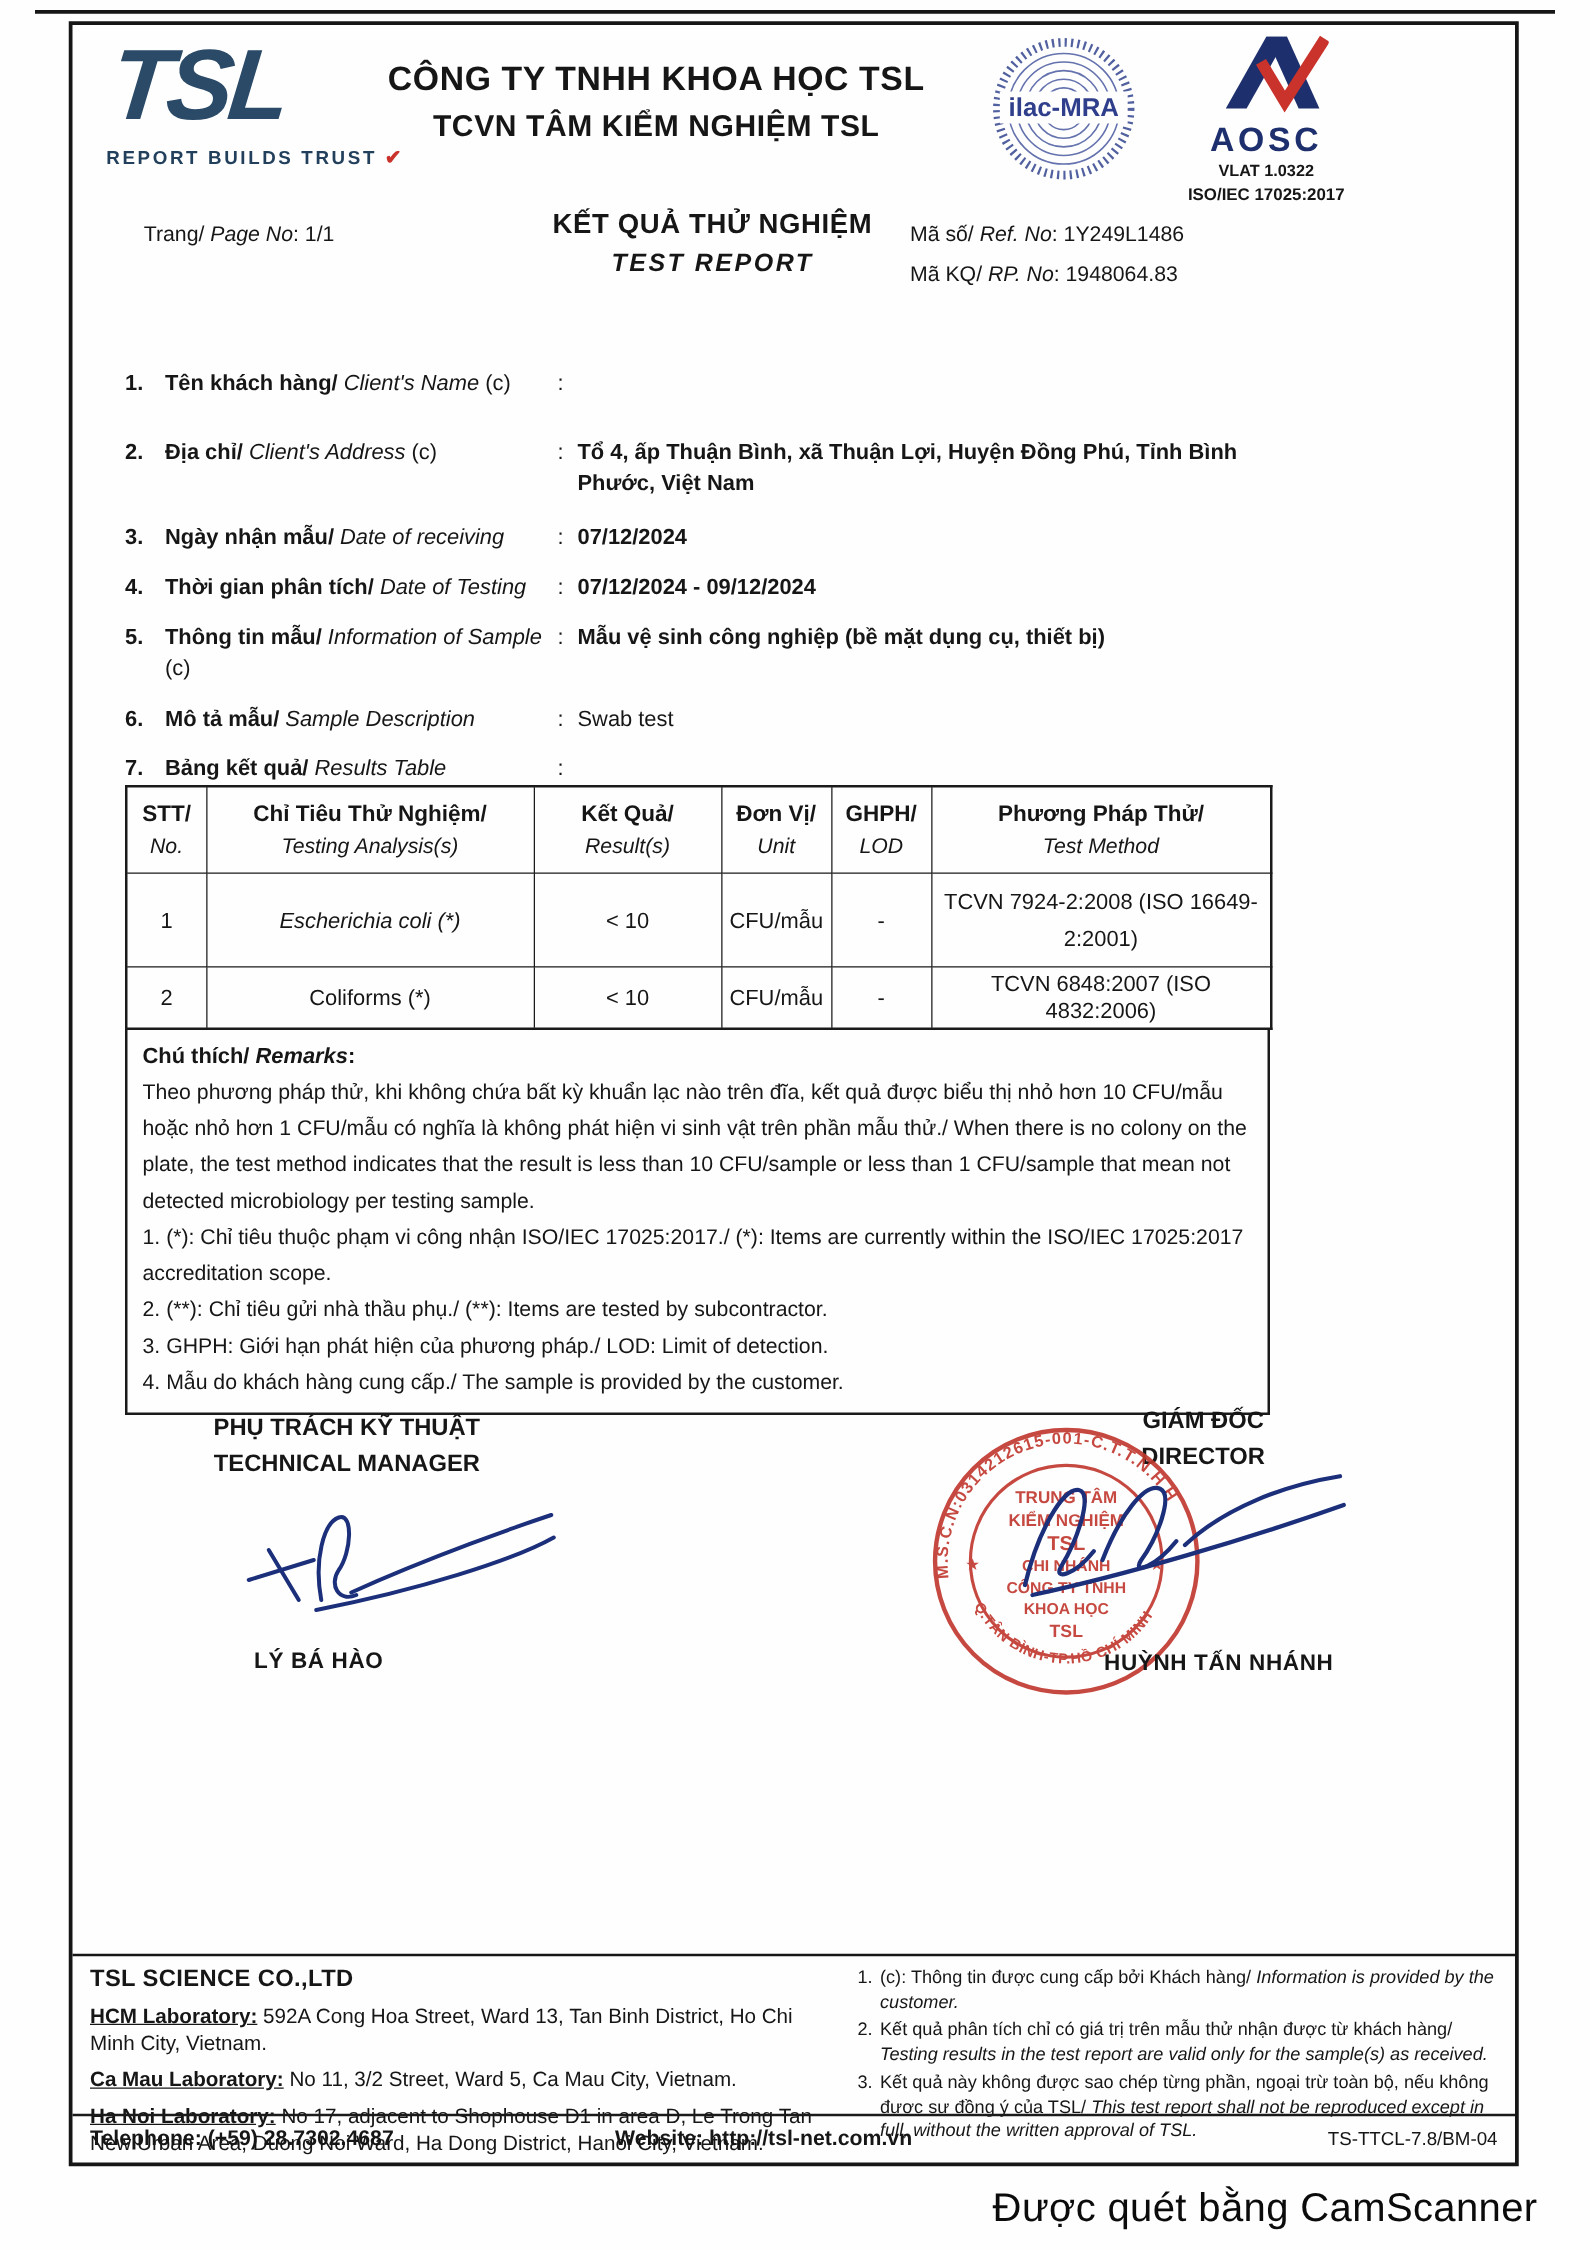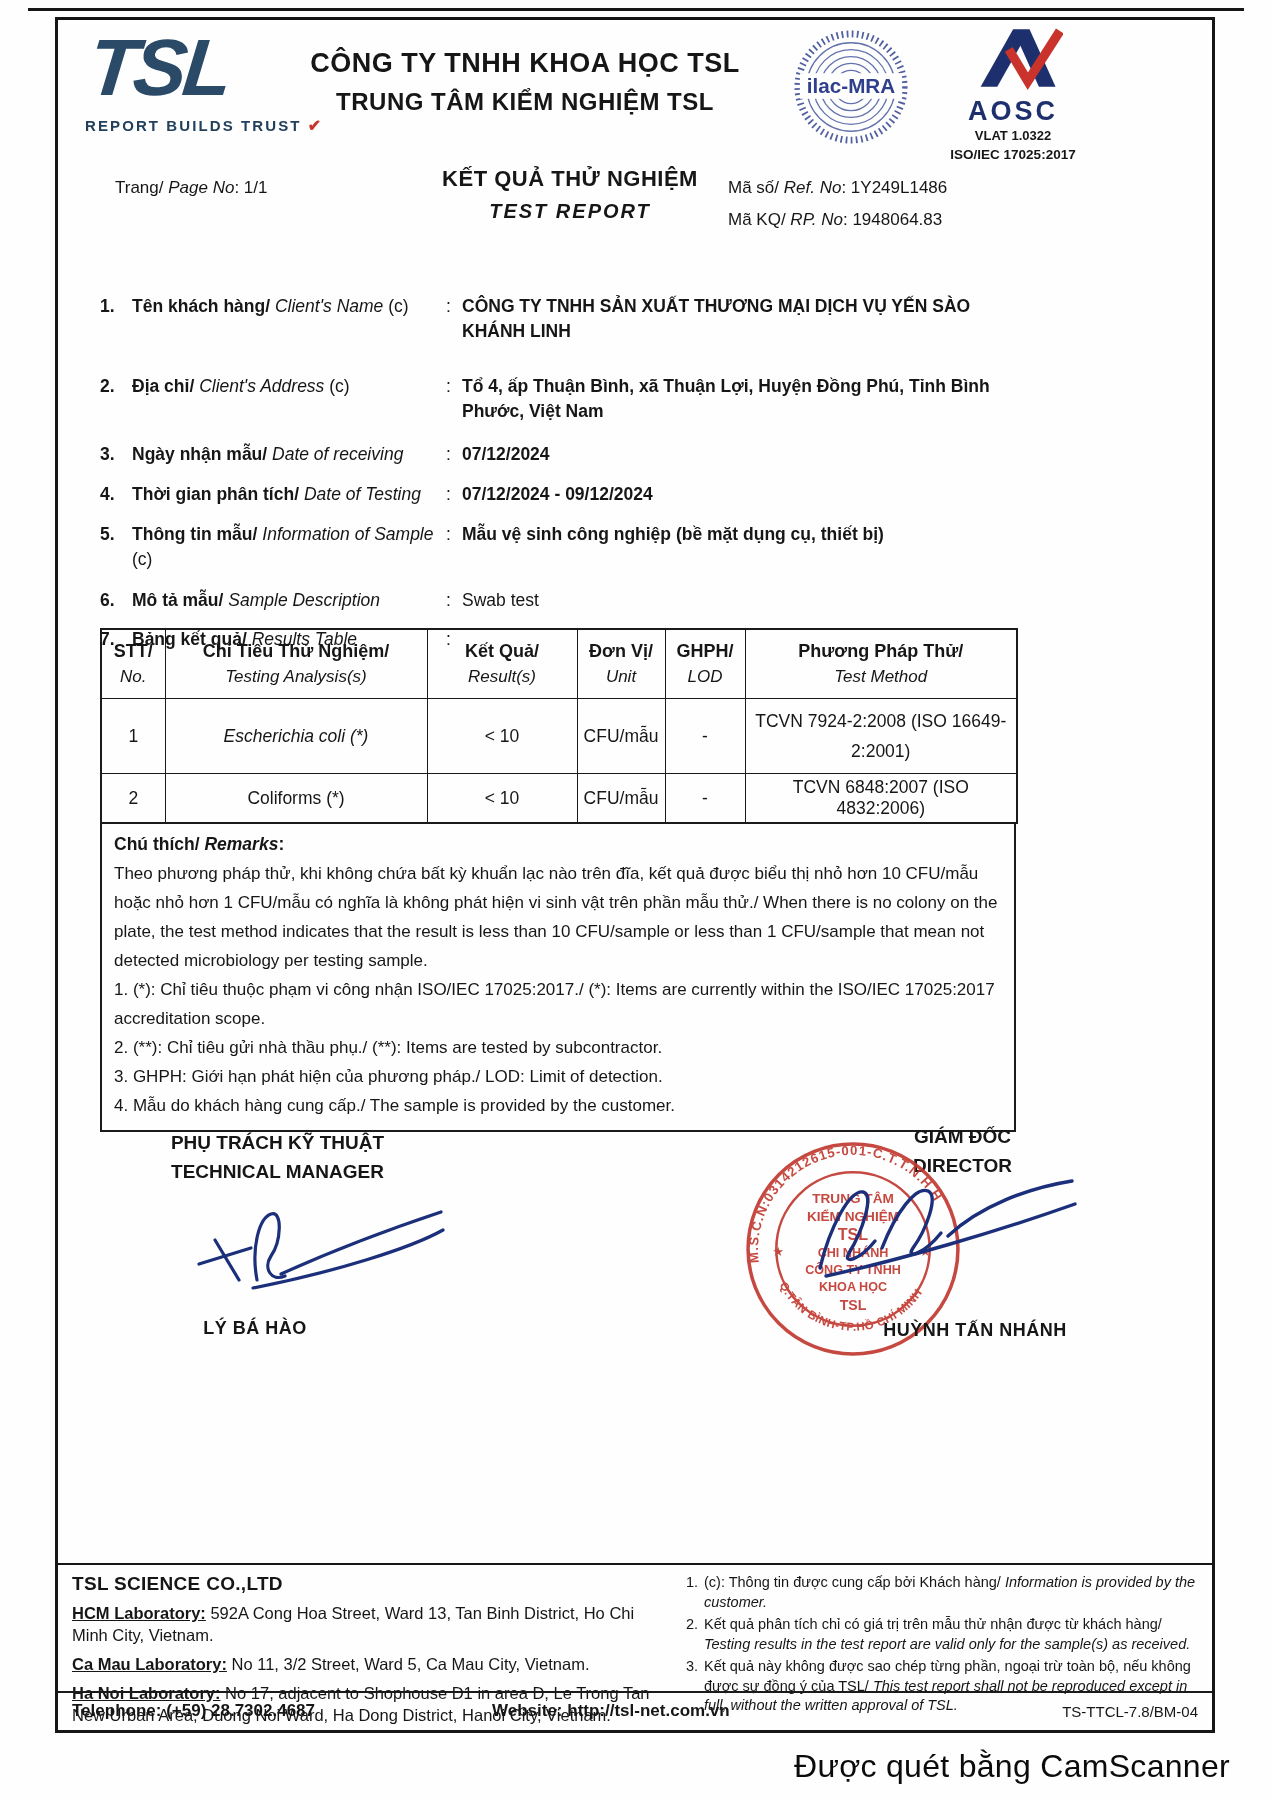--- a/index.html
+++ b/index.html
@@ -115,21 +115,21 @@
 <div class="abs logo-block">
   <div class="tsl-logo-text">TSL</div>
   <div class="tsl-tagline">
     <span>REPORT BUILDS TRUST</span>
     <span class="tagline-check">✔</span>
   </div>
 </div>
 
 <div class="abs company-block">
   <div class="company-line1">CÔNG TY TNHH KHOA HỌC TSL</div>
-  <div class="company-line2">TRUNG TÂM KIỂM NGHIỆM TSL</div>
+  <div class="company-line2">TCVN TÂM KIỂM NGHIỆM TSL</div>
 </div>
 
 <div class="abs ilac-seal">
   <svg width="118" height="118" viewBox="0 0 120 120">
     <circle cx="60" cy="60" r="54" fill="none" stroke="#51609f" stroke-width="7" stroke-dasharray="1.8 3.4"></circle>
     <circle cx="60" cy="60" r="45" fill="none" stroke="#6472ad" stroke-width="1.3"></circle>
     <circle cx="60" cy="60" r="38" fill="none" stroke="#6472ad" stroke-width="1.3"></circle>
     <circle cx="60" cy="60" r="31" fill="none" stroke="#6472ad" stroke-width="1.3"></circle>
     <circle cx="60" cy="60" r="24" fill="none" stroke="#6472ad" stroke-width="1.3"></circle>
     <circle cx="60" cy="60" r="17" fill="none" stroke="#6472ad" stroke-width="1.3"></circle>
@@ -162,21 +162,20 @@
 <div class="abs title-right">
   <div><span>Mã số/</span> <span class="lbl-en">Ref. No</span><span>: 1Y249L1486</span></div>
   <div><span>Mã KQ/</span> <span class="lbl-en">RP. No</span><span>: 1948064.83</span></div>
 </div>
 
 <div class="abs info-list">
   <div class="info-item">
     <span class="info-no">1.</span>
     <span class="info-label"><span class="vi">Tên khách hàng/</span> <span class="en">Client's Name</span> <span>(c)</span></span>
     <span>:</span>
-    <span class="info-val vbold">CÔNG TY TNHH SẢN XUẤT THƯƠNG MẠI DỊCH VỤ YẾN SÀO KHÁNH LINH</span>
   </div>
   <div class="info-item">
     <span class="info-no">2.</span>
     <span class="info-label"><span class="vi">Địa chỉ/</span> <span class="en">Client's Address</span> <span>(c)</span></span>
     <span>:</span>
     <span class="info-val vbold">Tổ 4, ấp Thuận Bình, xã Thuận Lợi, Huyện Đồng Phú, Tỉnh Bình Phước, Việt Nam</span>
   </div>
   <div class="info-item">
     <span class="info-no">3.</span>
     <span class="info-label"><span class="vi">Ngày nhận mẫu/</span> <span class="en">Date of receiving</span></span>

